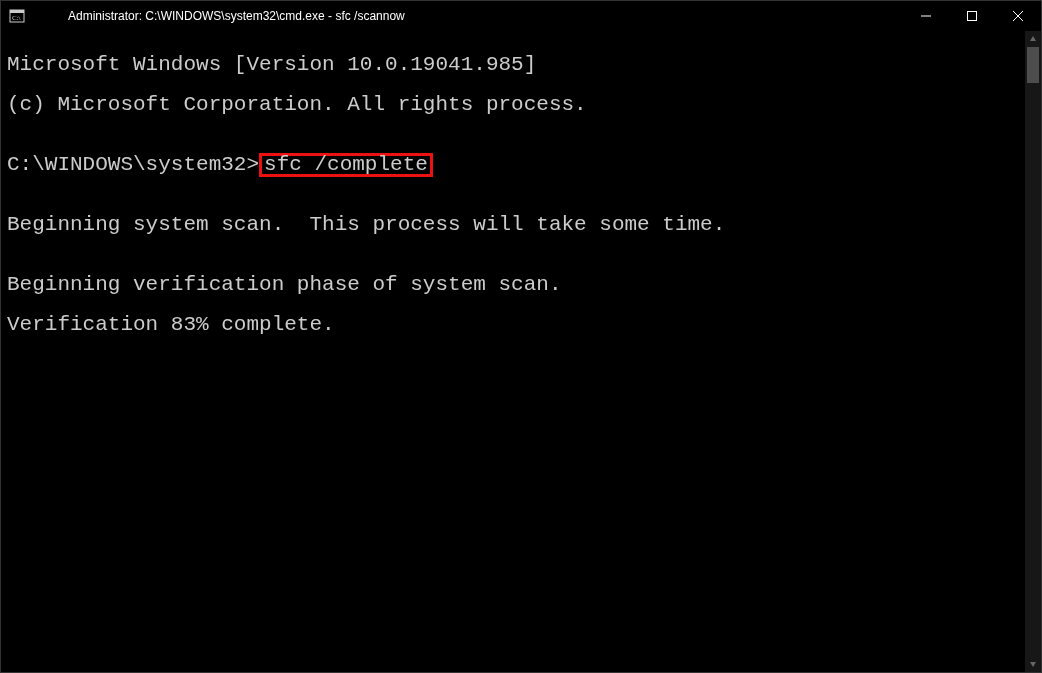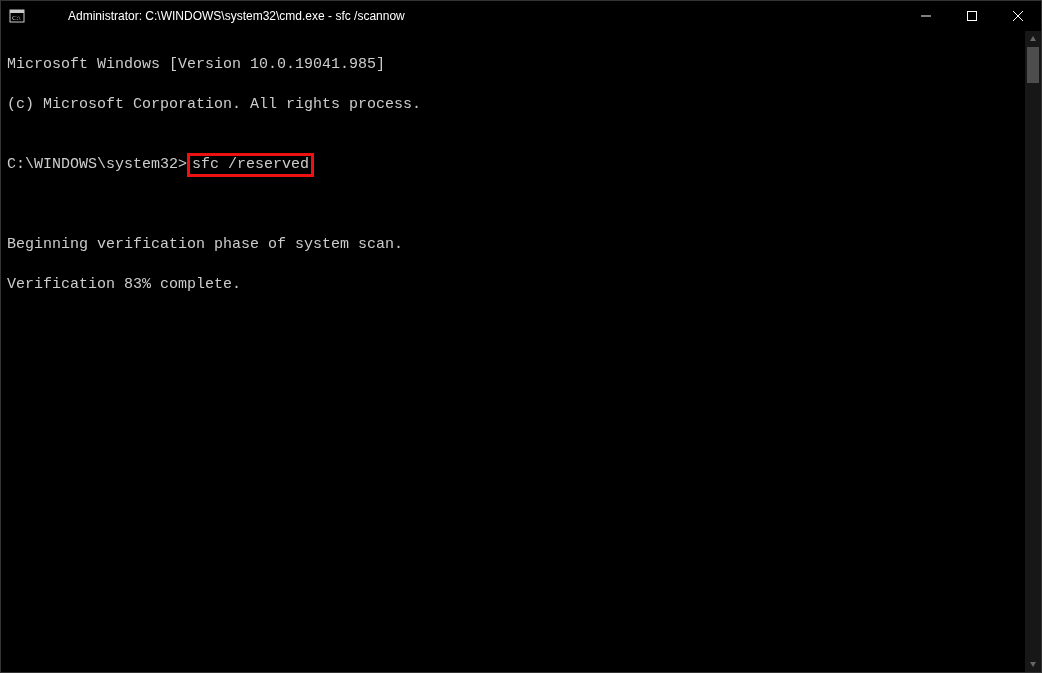--- a/index.html
+++ b/index.html
@@ -74,21 +74,21 @@
     .content-area {
       flex: 1;
       display: flex;
       min-height: 0;
     }
     .terminal {
       flex: 1;
       background: #000;
       color: #ccc;
       font-family: Consolas, "Courier New", monospace;
-      font-size: 15px;
+      font-size: 21px;
       line-height: 20px;
       padding: 4px 6px;
       white-space: pre;
       overflow: hidden;
     }
     .terminal .line {
       display: block;
     }
     .highlight-box {
       border: 3px solid #e11;
@@ -162,22 +162,23 @@
           </svg>
       </div>
     </div>
   </div>
 
   <div class="content-area">
     <div class="terminal">
 <span class="line">Microsoft Windows [Version 10.0.19041.985]</span>
 <span class="line">(c) Microsoft Corporation. All rights process.</span>
 <span class="line"></span>
-<span class="line"><span class="prompt-seg">C:\WINDOWS\system32&gt;</span><span class="highlight-box"><span class="cmd-seg">sfc /reserved</span></span></span>
+<span class="line"><span class="prompt-seg">C:\WINDOWS\system32&gt;</span><span class="highlight-box"><span class="cmd-seg">sfc /complete</span></span></span>
 <span class="line"></span>
+<span class="line">Beginning system scan.  This process will take some time.</span>
 <span class="line"></span>
 <span class="line">Beginning verification phase of system scan.</span>
 <span class="line">Verification 83% complete.</span>
     </div>
 
     <div class="scrollbar">
       <div class="scroll-arrow up">
         <svg viewBox="0 0 8 8">
             <polygon points="4,1 7,6 1,6"></polygon>
           </svg>

